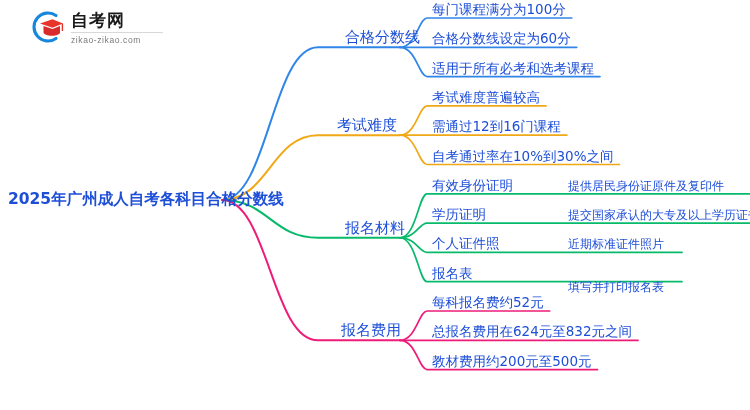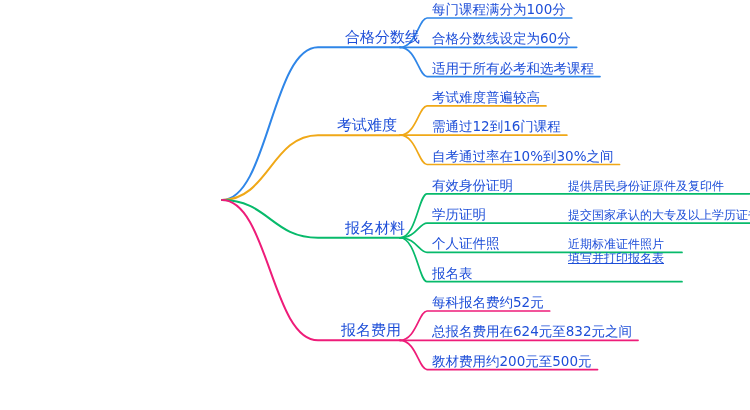--- a/index.html
+++ b/index.html
@@ -97,20 +97,35 @@
   .gchild-node {
     font-size: 12px;
     transform: translateY(-50%);
   }
 </style>
 </head>
 <body>
 
 <div id="mindmap">
 
+  <div class="logo">
+    <div class="logo-mark">
+      <svg width="38" height="38" viewBox="0 0 38 38">
+        <path d="M30 7.5 A14 14 0 1 0 30 30.5" fill="none" stroke="#1787DE" stroke-width="3.1" stroke-linecap="round"></path>
+        <path d="M14 15.5 L26.5 11.2 L37 15.5 L26.5 19.8 Z" fill="#E8352B"></path>
+        <path d="M17.5 18.0 L17.5 24.6 C17.5 26.4 21.6 27.8 26.0 27.8 C30.4 27.8 34.0 26.4 34.0 24.6 L34.0 18.0 L26.5 21.1 Z" fill="#D92B2B"></path>
+        <path d="M36.4 16.0 L36.4 22.4" stroke="#E8352B" stroke-width="1.4" stroke-linecap="round" fill="none"></path>
+      </svg>
+    </div>
+    <div class="logo-text">
+      <div class="logo-cn">自考网</div>
+      <div class="logo-rule"></div>
+      <div class="logo-url">zikao-zikao.com</div>
+    </div>
+  </div>
 
   <svg class="edges" id="edges" viewBox="0 0 750 410">
       <path d="M 222 200 C 268 200 272 47.3 318 47.3 L 400 47.3" fill="none" stroke="#2F86E8" stroke-width="2" stroke-linecap="round"></path>
       <path d="M 400 47.3 C 416 47.3 419 18 427 18 L 571.78125 18" fill="none" stroke="#2F86E8" stroke-width="1.7" stroke-linecap="round"></path>
       <path d="M 400 47.3 C 416 47.3 419 47.3 427 47.3 L 576.6875 47.3" fill="none" stroke="#2F86E8" stroke-width="1.7" stroke-linecap="round"></path>
       <path d="M 400 47.3 C 416 47.3 419 76.6 427 76.6 L 600 76.6" fill="none" stroke="#2F86E8" stroke-width="1.7" stroke-linecap="round"></path>
       <path d="M 222 200 C 268 200 272 135.2 318 135.2 L 400 135.2" fill="none" stroke="#F0A817" stroke-width="2" stroke-linecap="round"></path>
       <path d="M 400 135.2 C 416 135.2 419 105.9 427 105.9 L 546 105.9" fill="none" stroke="#F0A817" stroke-width="1.7" stroke-linecap="round"></path>
       <path d="M 400 135.2 C 416 135.2 419 135.2 427 135.2 L 566.859375 135.2" fill="none" stroke="#F0A817" stroke-width="1.7" stroke-linecap="round"></path>
       <path d="M 400 135.2 C 416 135.2 419 164.5 427 164.5 L 619.515625 164.5" fill="none" stroke="#F0A817" stroke-width="1.7" stroke-linecap="round"></path>
@@ -118,37 +133,38 @@
       <path d="M 400 237.75 C 416 237.75 419 193.8 427 193.8 L 749.5 193.8" fill="none" stroke="#07BA6B" stroke-width="1.7" stroke-linecap="round"></path>
       <path d="M 400 237.75 C 416 237.75 419 223.1 427 223.1 L 790 223.1" fill="none" stroke="#07BA6B" stroke-width="1.7" stroke-linecap="round"></path>
       <path d="M 400 237.75 C 416 237.75 419 252.4 427 252.4 L 682 252.4" fill="none" stroke="#07BA6B" stroke-width="1.7" stroke-linecap="round"></path>
       <path d="M 400 237.75 C 416 237.75 419 281.7 427 281.7 L 682 281.7" fill="none" stroke="#07BA6B" stroke-width="1.7" stroke-linecap="round"></path>
       <path d="M 222 200 C 268 200 272 340.3 318 340.3 L 400 340.3" fill="none" stroke="#EE1C79" stroke-width="2" stroke-linecap="round"></path>
       <path d="M 400 340.3 C 416 340.3 419 311 427 311 L 549.6875 311" fill="none" stroke="#EE1C79" stroke-width="1.7" stroke-linecap="round"></path>
       <path d="M 400 340.3 C 416 340.3 419 340.3 427 340.3 L 638.046875 340.3" fill="none" stroke="#EE1C79" stroke-width="1.7" stroke-linecap="round"></path>
       <path d="M 400 340.3 C 416 340.3 419 369.6 427 369.6 L 597.546875 369.6" fill="none" stroke="#EE1C79" stroke-width="1.7" stroke-linecap="round"></path>
     </svg>
 
+  <div class="node root-node">2025年广州成人自考各科目合格分数线</div>
 
   <div id="nodes-layer">
       <div class="node branch-node" style="left: 345px; top: 47.3px; transform: translateY(-100%); margin-top: -2px;">合格分数线</div>
       <div class="node child-node" style="left: 432px; top: 18px; transform: translateY(-100%); margin-top: -2px;">每门课程满分为100分</div>
       <div class="node child-node" style="left: 432px; top: 47.3px; transform: translateY(-100%); margin-top: -2px;">合格分数线设定为60分</div>
       <div class="node child-node" style="left: 432px; top: 76.6px; transform: translateY(-100%); margin-top: -2px;">适用于所有必考和选考课程</div>
       <div class="node branch-node" style="left: 337px; top: 135.2px; transform: translateY(-100%); margin-top: -2px;">考试难度</div>
       <div class="node child-node" style="left: 432px; top: 105.9px; transform: translateY(-100%); margin-top: -2px;">考试难度普遍较高</div>
       <div class="node child-node" style="left: 432px; top: 135.2px; transform: translateY(-100%); margin-top: -2px;">需通过12到16门课程</div>
       <div class="node child-node" style="left: 432px; top: 164.5px; transform: translateY(-100%); margin-top: -2px;">自考通过率在10%到30%之间</div>
       <div class="node branch-node" style="left: 345px; top: 237.75px; transform: translateY(-100%); margin-top: -2px;">报名材料</div>
       <div class="node child-node" style="left: 432px; top: 193.8px; transform: translateY(-100%); margin-top: -2px;">有效身份证明</div>
       <div class="node gchild-node" style="left: 568px; top: 193.8px; transform: translateY(-100%); margin-top: -2px;">提供居民身份证原件及复印件</div>
       <div class="node child-node" style="left: 432px; top: 223.1px; transform: translateY(-100%); margin-top: -2px;">学历证明</div>
       <div class="node gchild-node" style="left: 568px; top: 223.1px; transform: translateY(-100%); margin-top: -2px;">提交国家承认的大专及以上学历证书</div>
       <div class="node child-node" style="left: 432px; top: 252.4px; transform: translateY(-100%); margin-top: -2px;">个人证件照</div>
       <div class="node gchild-node" style="left: 568px; top: 252.4px; transform: translateY(-100%); margin-top: -2px; text-align: center;">近期标准证件照片</div>
       <div class="node child-node" style="left: 432px; top: 281.7px; transform: translateY(-100%); margin-top: -2px;">报名表</div>
-      <div class="node gchild-node" style="left: 568px; top: 266px; transform: translateY(-100%); margin-top: -2px; text-decoration: underline;">填写并打印报名表</div>
+      <div class="node gchild-node" style="left: 568px; top: 295px; transform: translateY(-100%); margin-top: -2px;">填写并打印报名表</div>
       <div class="node branch-node" style="left: 341px; top: 340.3px; transform: translateY(-100%); margin-top: -2px;">报名费用</div>
       <div class="node child-node" style="left: 432px; top: 311px; transform: translateY(-100%); margin-top: -2px;">每科报名费约52元</div>
       <div class="node child-node" style="left: 432px; top: 340.3px; transform: translateY(-100%); margin-top: -2px;">总报名费用在624元至832元之间</div>
       <div class="node child-node" style="left: 432px; top: 369.6px; transform: translateY(-100%); margin-top: -2px;">教材费用约200元至500元</div>
     </div>
 </div>
 
 </body></html>

